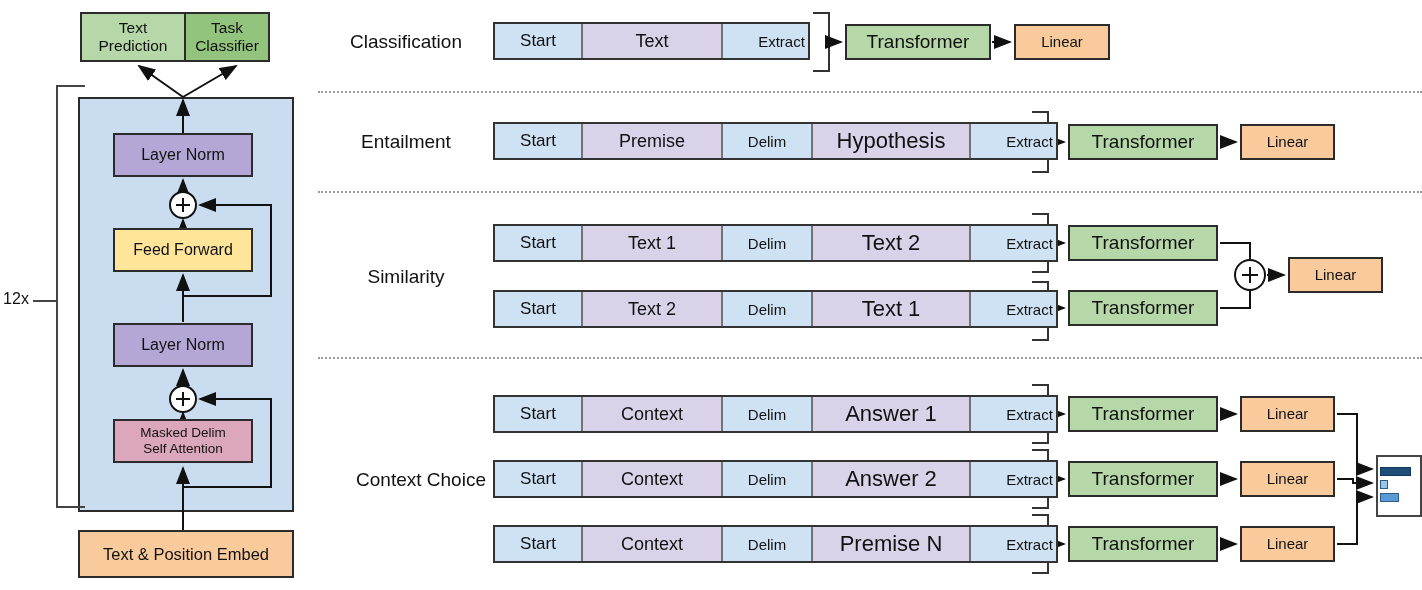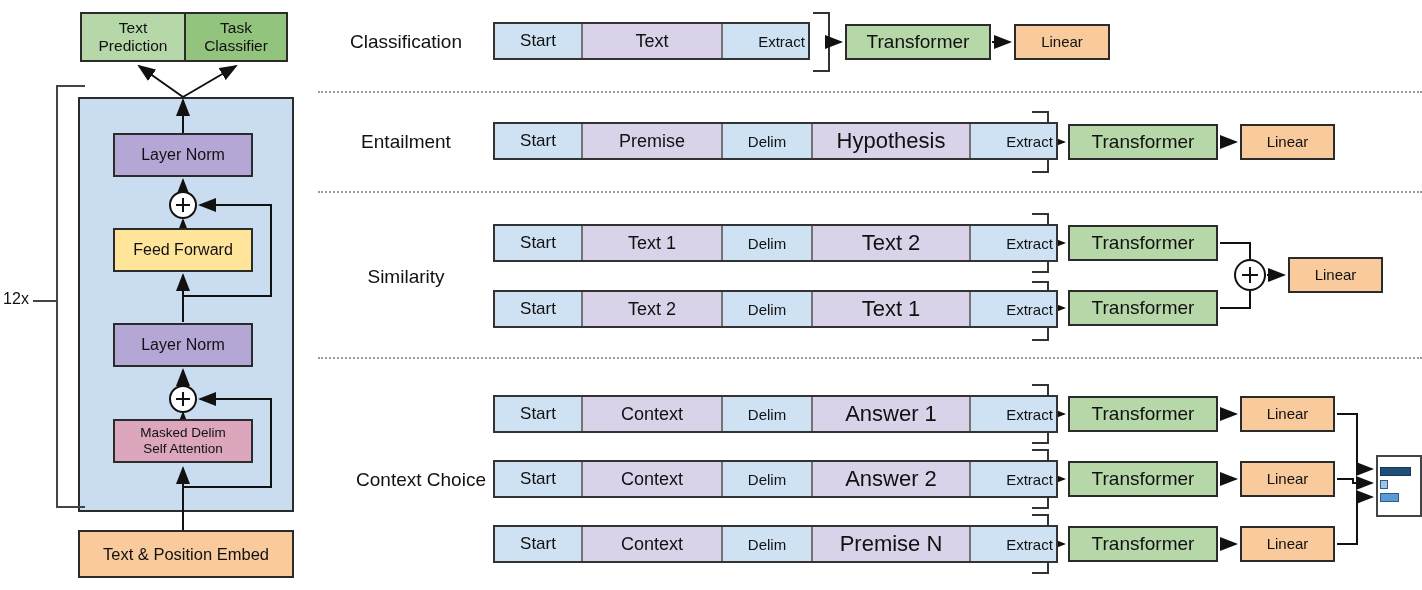--- a/index.html
+++ b/index.html
@@ -105,21 +105,21 @@
 
     <g stroke="#111" stroke-width="2">
       <circle cx="1250" cy="275" r="15" fill="#fff"></circle>
       <line x1="1242" y1="275" x2="1258" y2="275"></line>
       <line x1="1250" y1="267" x2="1250" y2="283"></line>
     </g>
   </svg>
 
   <div class="box" style="left:80px;top:12px;width:106px;height:50px;background:#b6d7a8;font-size:15.5px;">Text
 Prediction</div>
-  <div class="box" style="left:184px;top:12px;width:104px;height:50px;background:#93c47d;font-size:15.5px;">Task
+  <div class="box" style="left:184px;top:12px;width:86px;height:50px;background:#93c47d;font-size:15.5px;">Task
 Classifier</div>
 
   <div class="abs" style="left:0px;top:290px;width:32px;height:22px;font-size:16px;text-align:center;z-index:10;">12x</div>
 
   <div class="box" style="left:113px;top:133px;width:140px;height:44px;background:#b4a7d6;font-size:16px;">Layer Norm</div>
   <div class="box" style="left:113px;top:228px;width:140px;height:44px;background:#ffe599;font-size:16px;">Feed Forward</div>
   <div class="box" style="left:113px;top:323px;width:140px;height:44px;background:#b4a7d6;font-size:16px;">Layer Norm</div>
   <div class="box" style="left:113px;top:419px;width:140px;height:44px;background:#dca7bc;font-size:13.5px;">Masked Delim
 Self Attention</div>
   <div class="box" style="left:78px;top:530px;width:216px;height:48px;background:#f9cb9c;font-size:16.5px;">Text &amp; Position Embed</div>

